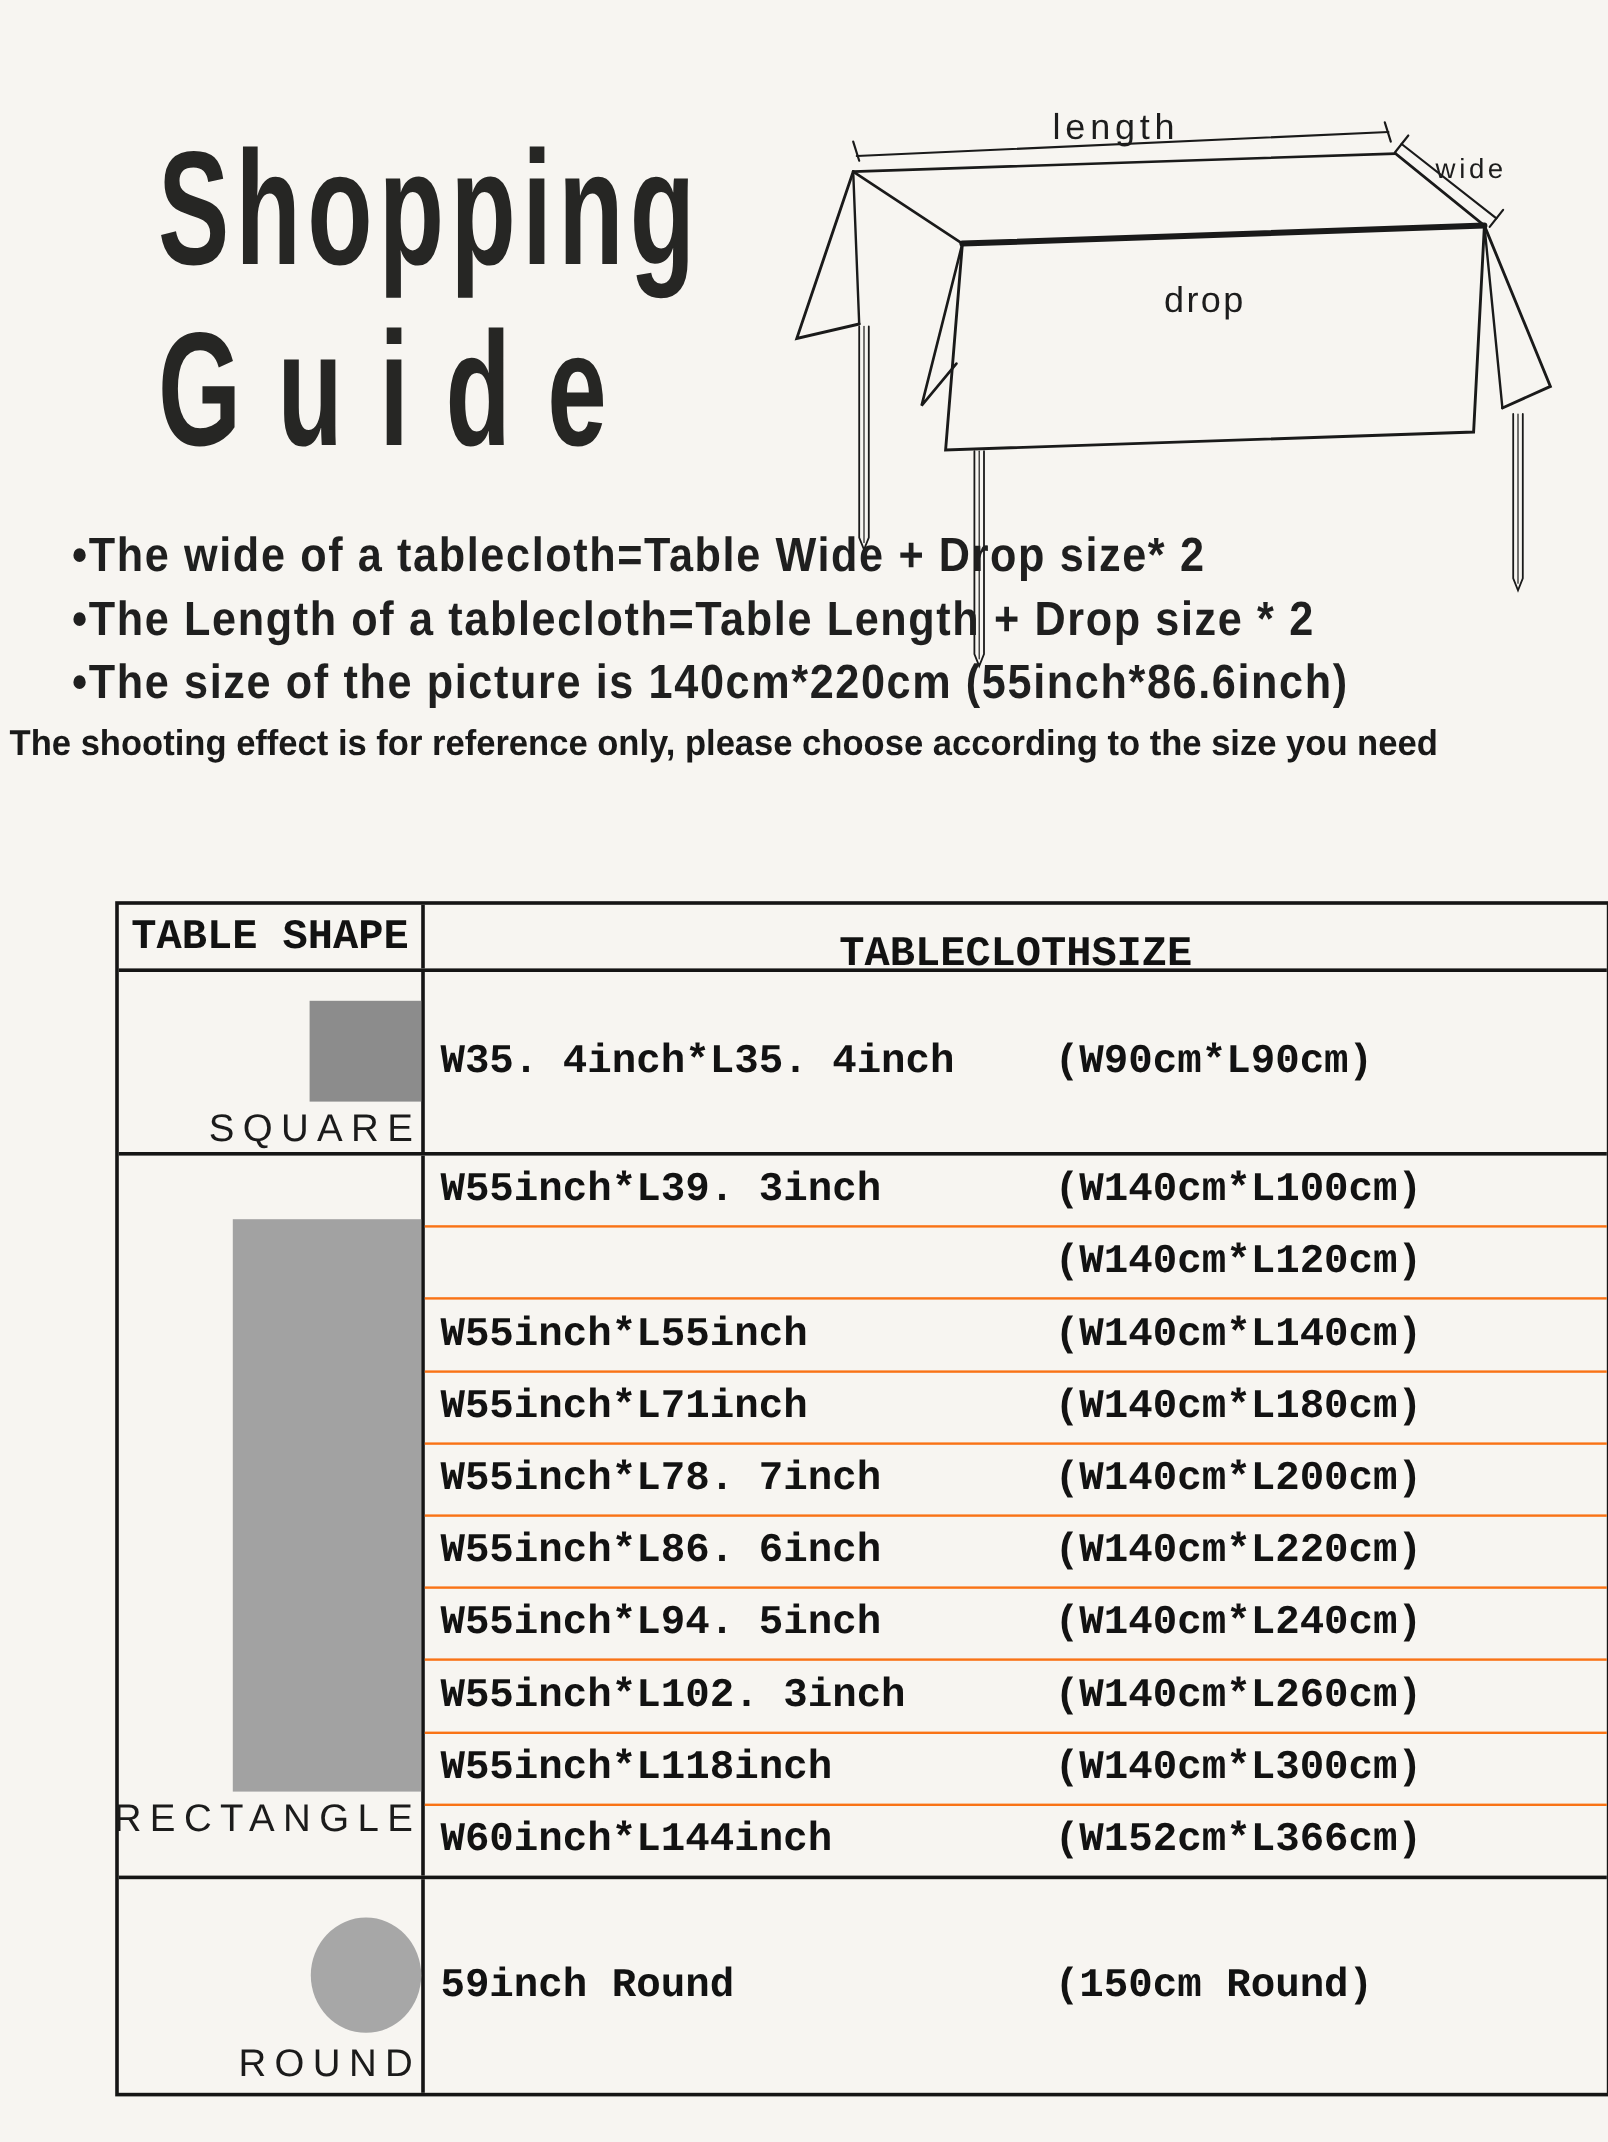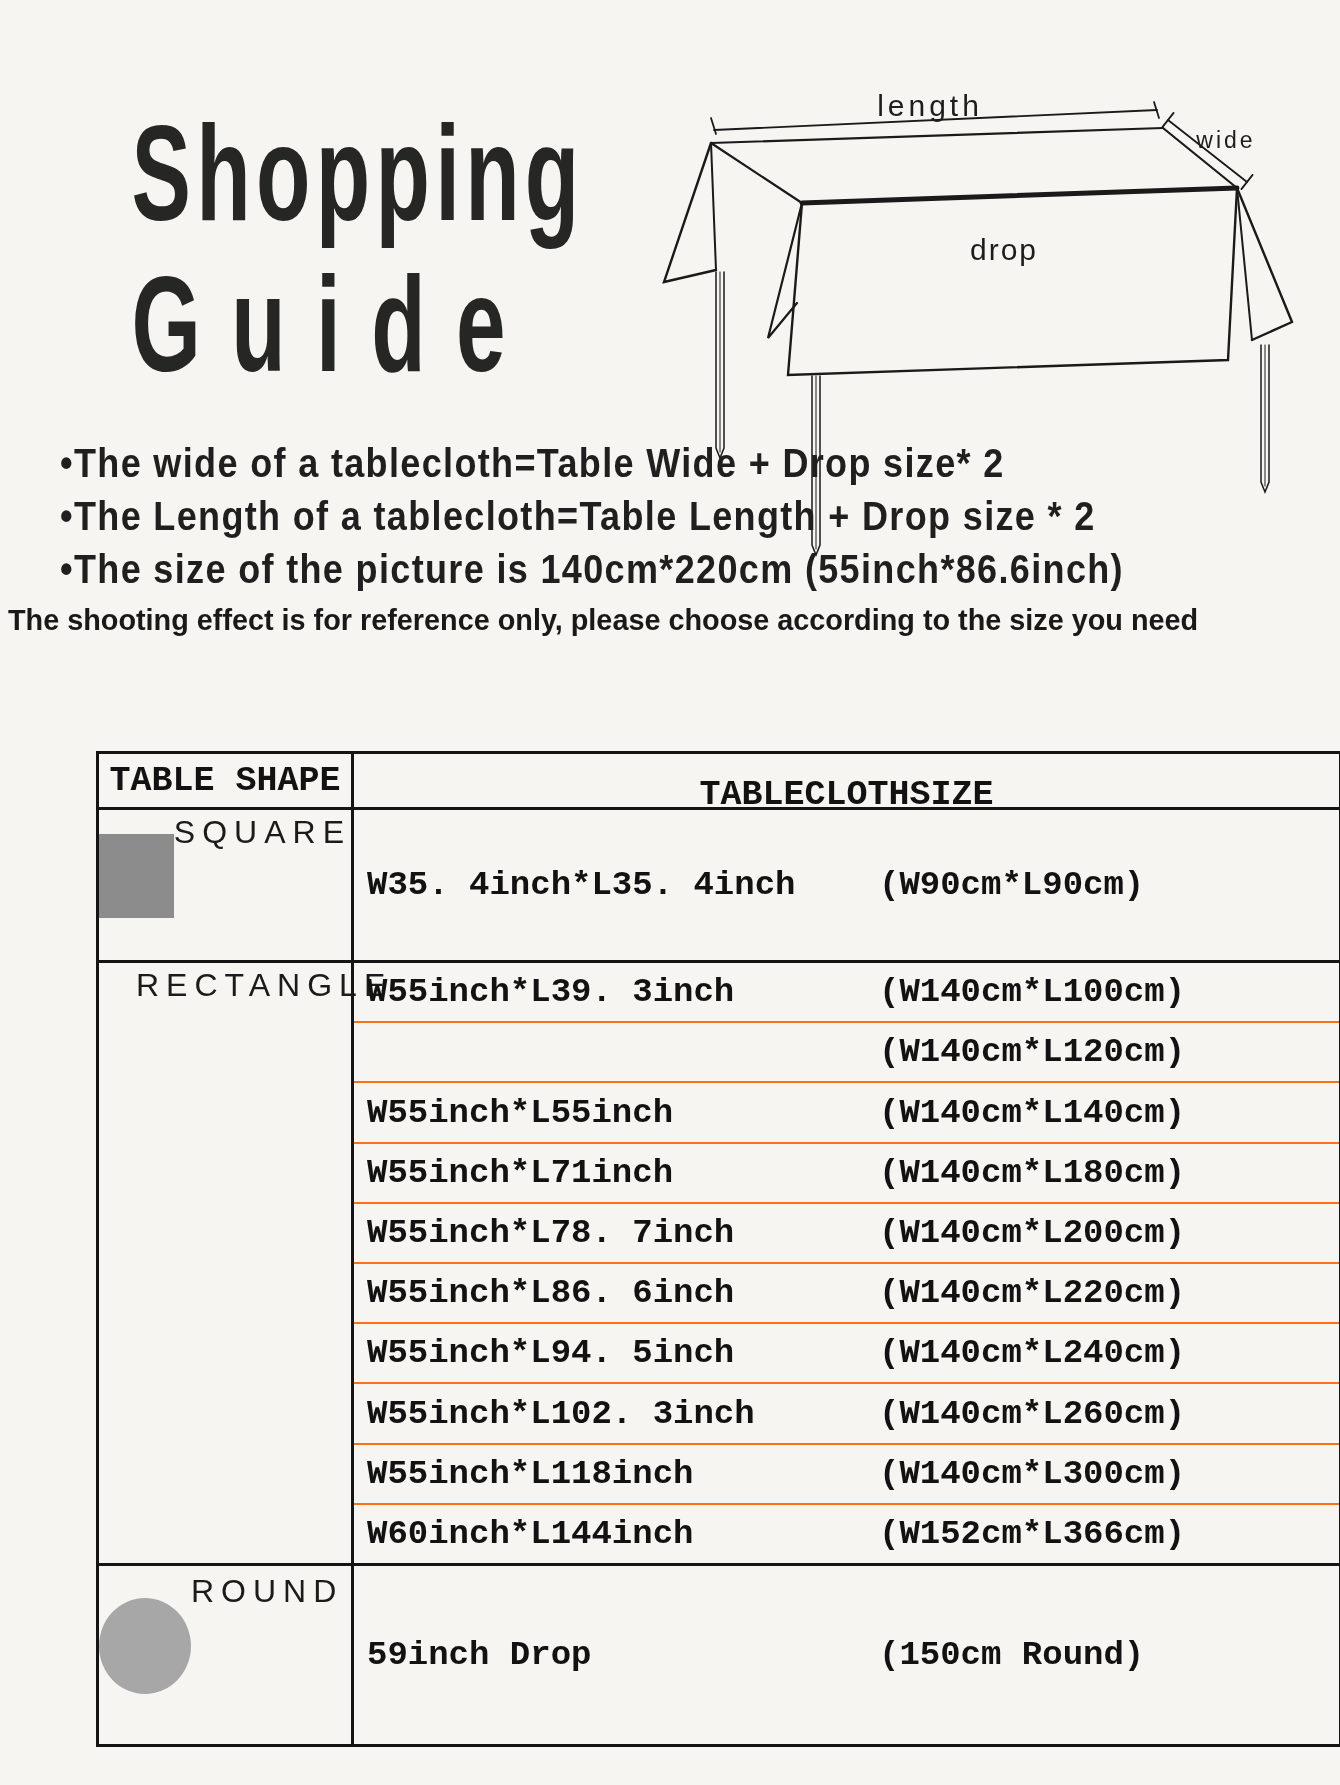--- a/index.html
+++ b/index.html
@@ -49,21 +49,21 @@
     display:flex;align-items:center;justify-content:center;}
   .h-right{flex:1;display:flex;align-items:center;justify-content:center;margin-top:28px;}
   .gt-header span{font-size:35px;letter-spacing:0;}
   .sec{display:flex;flex:none;}
   .sec + .sec{border-top:3px solid #151515;}
   .sec-square{height:150px;}
   .sec-rect{height:600px;}
   .sec-round{flex:1;}
   .shape-cell{
     width:255px;flex:none;border-right:3px solid #151515;box-sizing:border-box;
-    display:flex;flex-direction:row;align-items:flex-start;
+    display:flex;flex-direction:column;align-items:flex-end;
   }
   .shape-label{
     font-family:"Liberation Sans", sans-serif;font-weight:400;
     font-size:32px;letter-spacing:7px;color:#1b1b1b;white-space:nowrap;
   }
   .icon-square{width:93px;height:84px;background:#8c8c8c;margin-top:24px;}
   .sec-square .shape-label{margin-top:4px;}
   .icon-rect{width:157px;height:477px;background:#a2a2a2;margin-top:53px;}
   .sec-rect .shape-label{margin-top:4px;padding-left:37px;}
   .icon-round{width:92px;height:96px;background:#a7a7a7;border-radius:50%;margin-top:32px;}
@@ -204,18 +204,18 @@
     </div>
   </div>
 
   <div class="sec sec-round">
     <div class="shape-cell">
       <div class="icon-round"></div>
       <div class="shape-label">ROUND</div>
     </div>
     <div class="rows">
       <div class="row">
-        <span class="cell-inch">59inch Drop</span>
+        <span class="cell-inch">59inch Round</span>
         <span class="cell-cm">(150cm Round)</span>
       </div>
     </div>
   </div>
 </div>
 
 </body></html>

